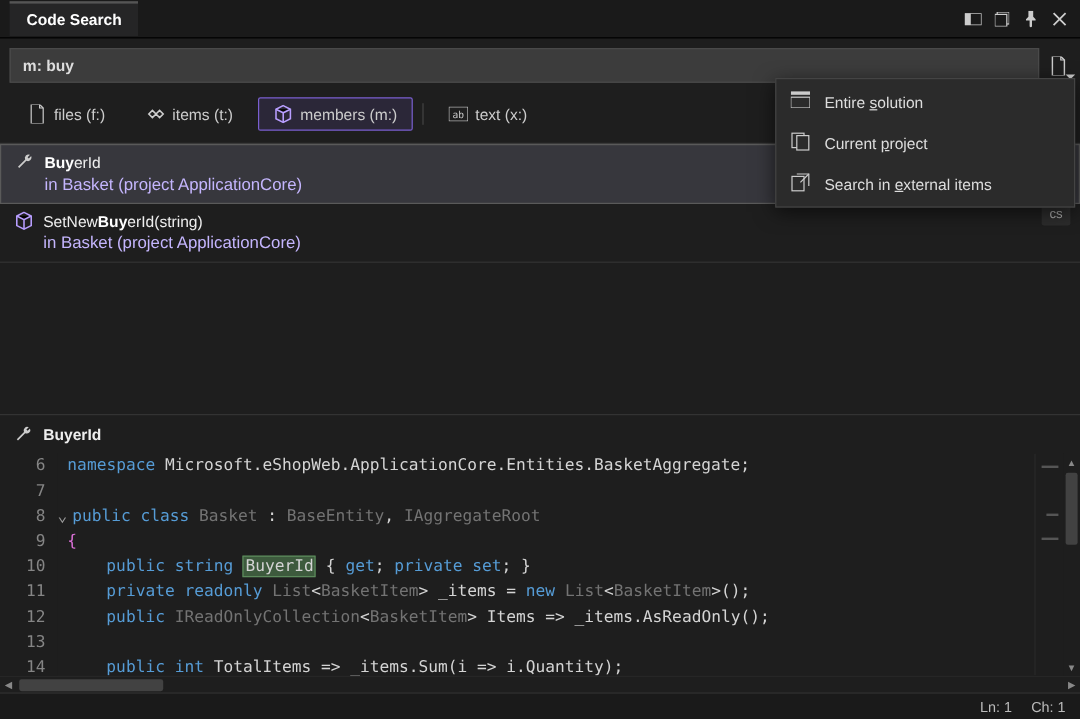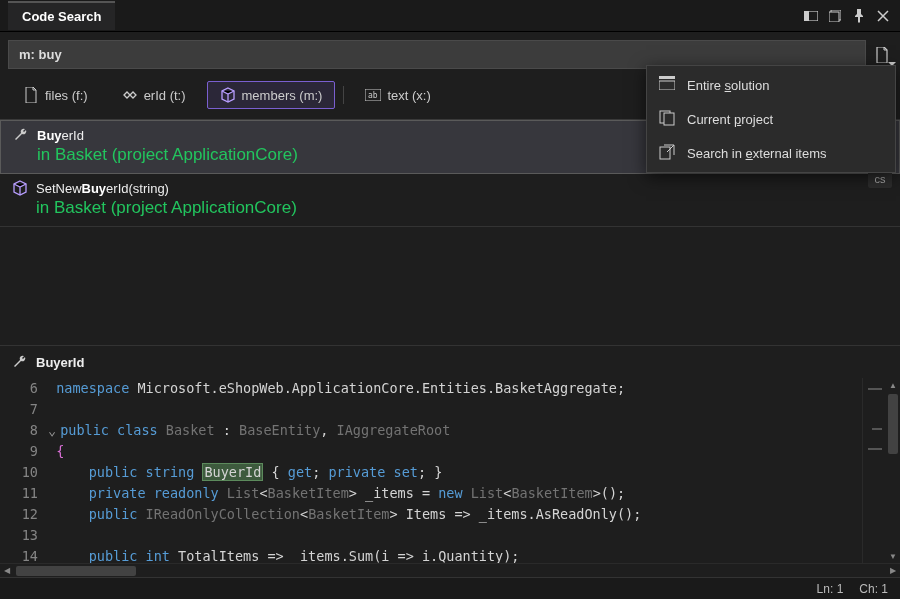--- a/index.html
+++ b/index.html
@@ -16,21 +16,21 @@
 .docicon:after { content:''; border-left:4px solid transparent; border-right:4px solid transparent; border-top:4px solid #ccc; position:absolute; right:-4px; bottom:-1px; }
 .filterrow { display:flex; align-items:center; gap:8px; padding:4px 10px 10px; }
 .fbtn { display:flex; align-items:center; gap:6px; padding:5px 12px; border:1px solid transparent; border-radius:2px; cursor:pointer; color:#ccc; }
 .fbtn.sel { border-color:#7a5fd0; background:rgba(122,95,208,0.15); }
 .fbtn .ico { width:16px; height:16px; display:flex; align-items:center; justify-content:center; }
 .divider { width:1px; height:18px; background:#444; }
 .results { border-top:1px solid #3a3a3a; }
 .ritem { padding:6px 12px 8px; border-bottom:1px solid #333; }
 .ritem.sel { background:#37373d; border:1px solid #5a5a5a; }
 .ritem .rtitle { display:flex; align-items:center; gap:8px; color:#eee; }
-.ritem .rsub { color:#22c55e; margin-left:24px; margin-top:2px; font-size:17px; }
+.ritem .rsub { color:#c4b5fd; margin-left:24px; margin-top:2px; font-size:14px; }
 .hl { font-weight:700; color:#fff; }
 .dropdown { position:absolute; top:65px; right:4px; width:250px; background:#2b2b2b; border:1px solid #444; box-shadow:0 4px 16px rgba(0,0,0,0.6); z-index:10; padding:2px 0; }
 .ditem { display:flex; align-items:center; gap:10px; padding:8px 12px; cursor:pointer; color:#ddd; }
 .ditem.hover { background:#3a3a3d; }
 .ditem .dico { width:18px; height:18px; }
 .under { text-decoration:underline; }
 .preview { position:absolute; bottom:0; left:0; right:0; top:345px; display:flex; flex-direction:column; }
 .phead { display:flex; align-items:center; gap:8px; padding:8px 12px; border-top:1px solid #333; }
 .codearea { flex:1; display:flex; background:#1e1e1e; position:relative; overflow:hidden; }
 .gutter { width:48px; background:#1e1e1e; text-align:right; padding-right:10px; color:#858585; font-family:Consolas,monospace; font-size:13.5px; line-height:21px; padding-top:0; }
@@ -108,21 +108,21 @@
         </svg>
       </span>
     <span>files (f:)</span>
   </div>
   <div class="fbtn">
     <span class="ico">
         <svg width="16" height="12" viewBox="0 0 16 12">
           <path d="M2 6l3-3 3 3-3 3zM8 6l3-3 3 3-3 3z" fill="none" stroke="#ccc" stroke-width="1.3"></path>
         </svg>
       </span>
-    <span>erId (t:)</span>
+    <span>items (t:)</span>
   </div>
   <div class="fbtn sel">
     <span class="ico">
         <svg width="16" height="16" viewBox="0 0 16 16">
           <path d="M8 1l6 3v8l-6 3-6-3V4z" fill="none" stroke="#b89eff" stroke-width="1.3"></path>
           <path d="M2 4l6 3 6-3M8 7v8" stroke="#b89eff" stroke-width="1.3"></path>
         </svg>
       </span>
     <span>members (m:)</span>
   </div>

